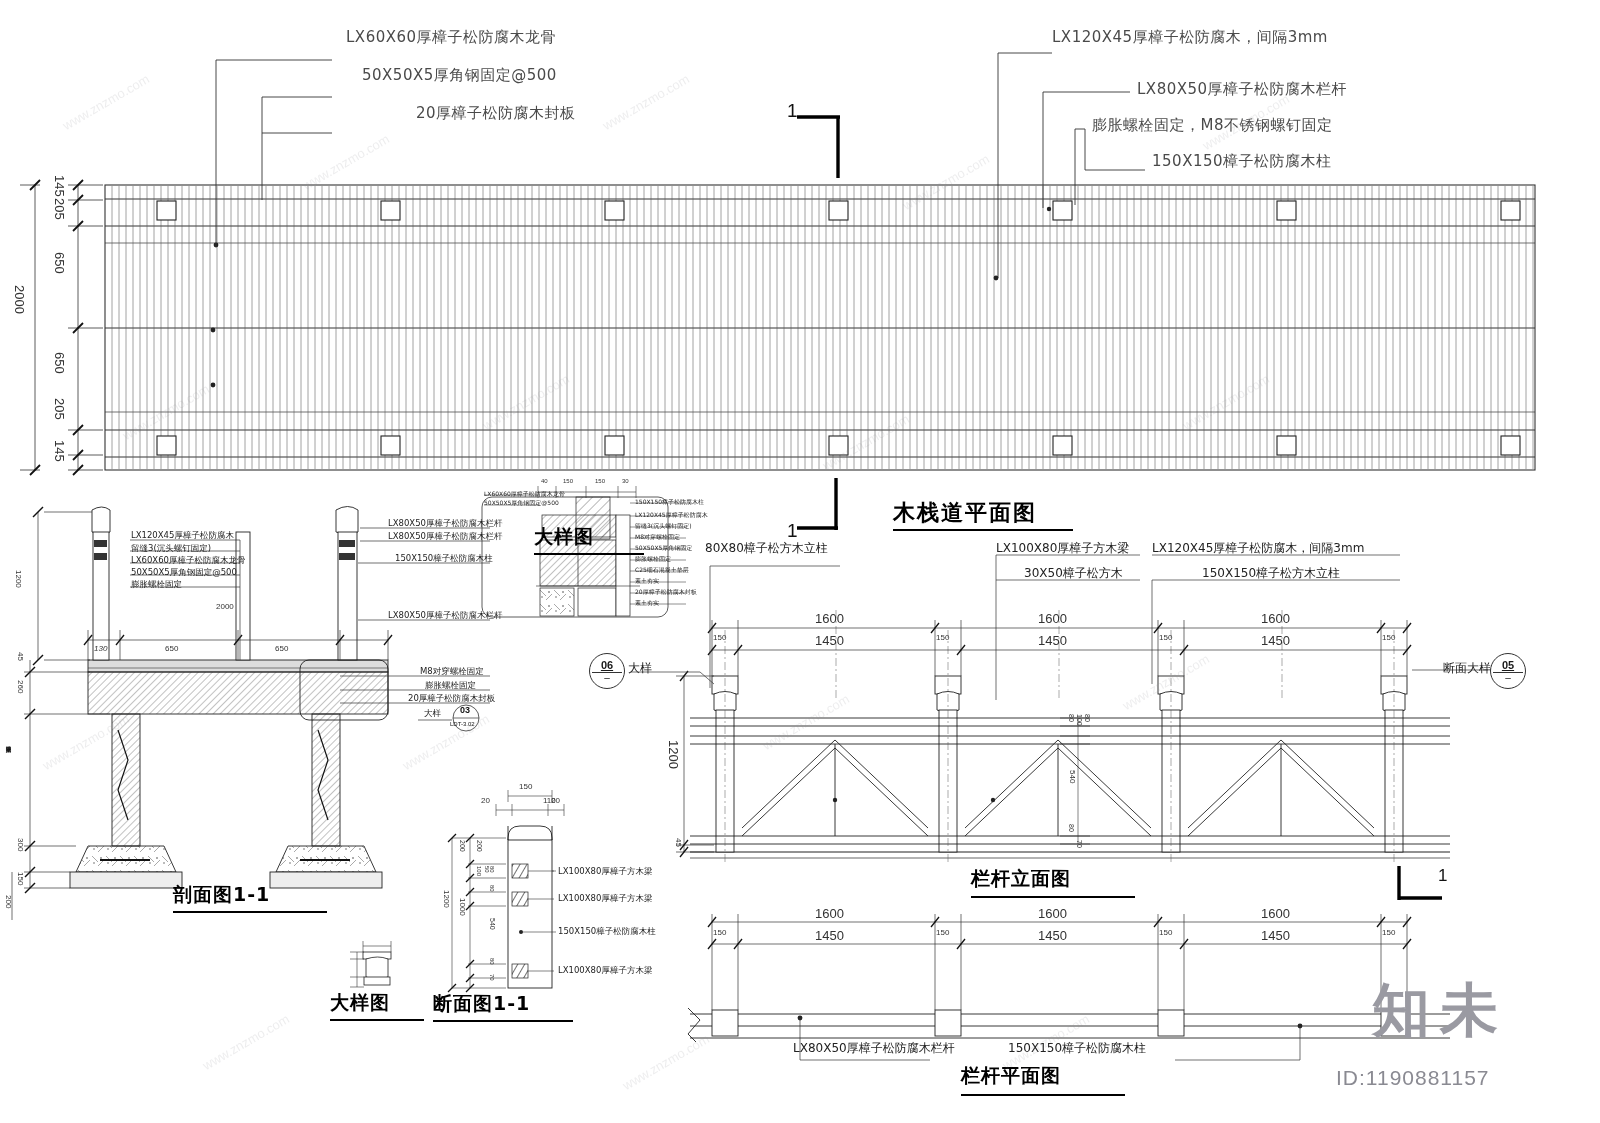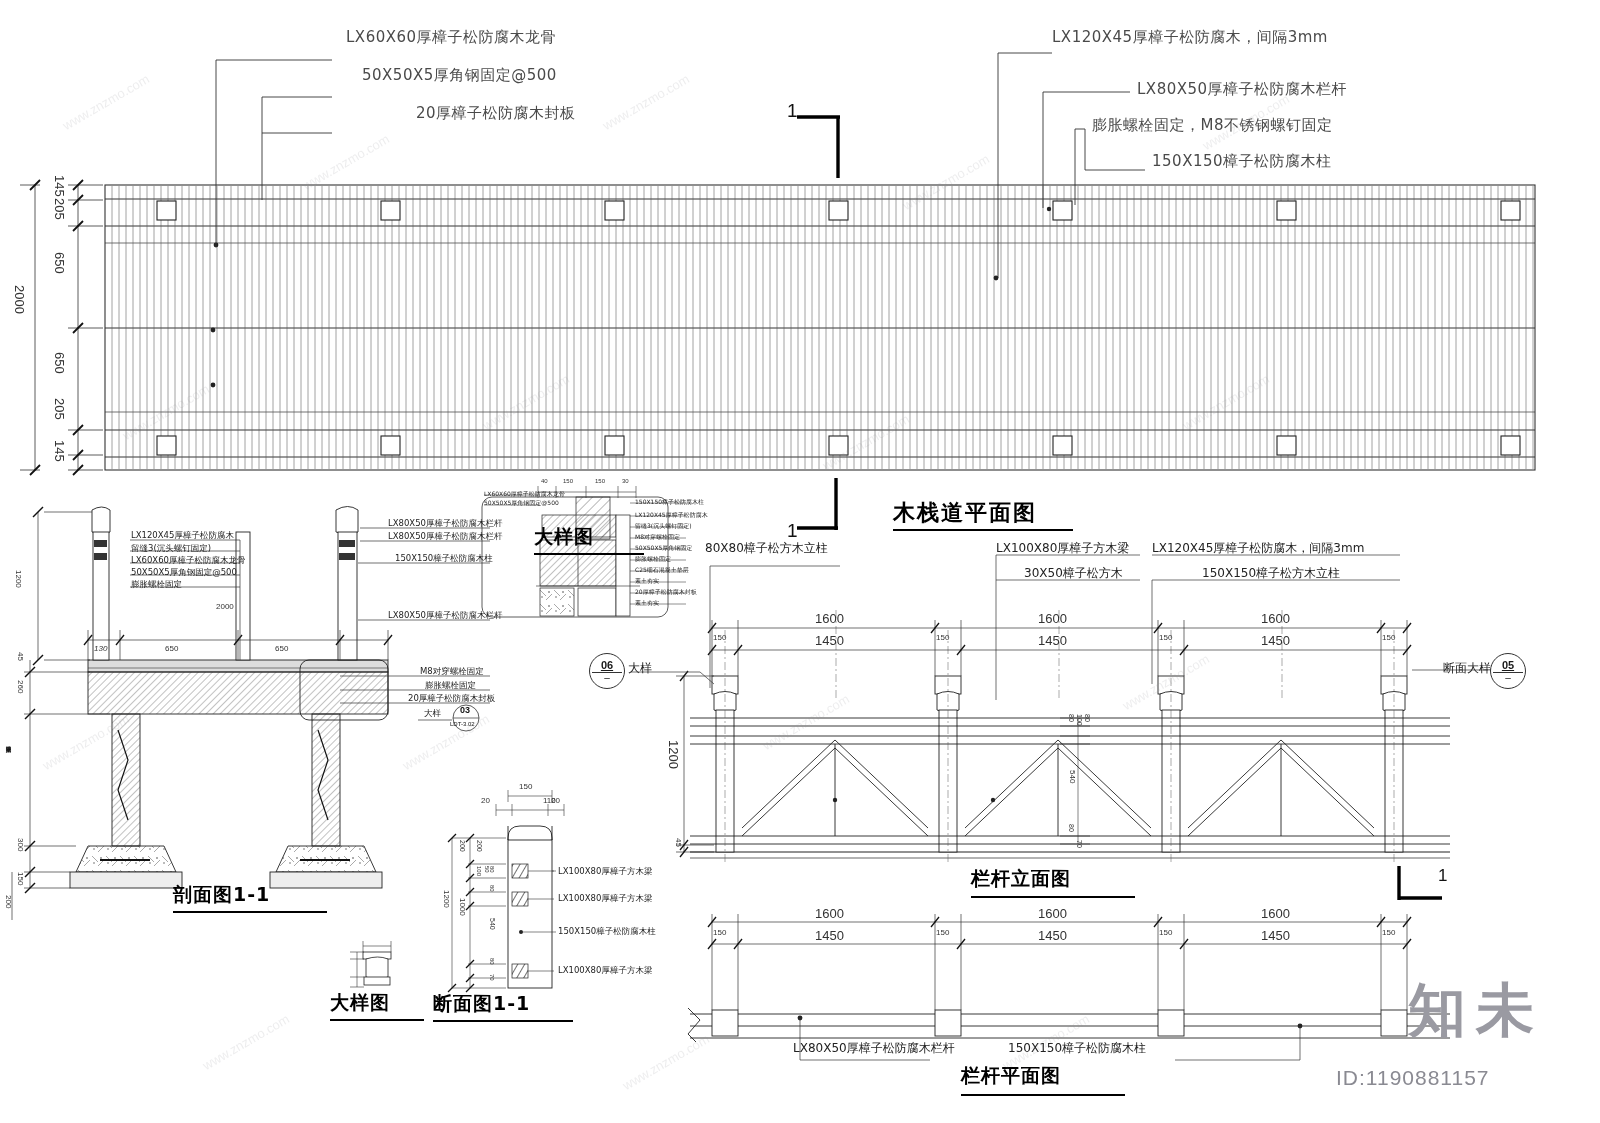--- a/index.html
+++ b/index.html
@@ -927,21 +927,21 @@
 <div class="t dim" style="left:1038px;top:928px;">1450</div>
 <div class="t dim" style="left:1261px;top:928px;">1450</div>
 <div class="t dim-s" style="left:713px;top:928px;">150</div>
 <div class="t dim-s" style="left:936px;top:928px;">150</div>
 <div class="t dim-s" style="left:1159px;top:928px;">150</div>
 <div class="t dim-s" style="left:1382px;top:928px;">150</div>
 <div class="t lbl-b cn" style="left:793px;top:1040px;">LX80X50厚樟子松防腐木栏杆</div>
 <div class="t lbl-b cn" style="left:1008px;top:1040px;">150X150樟子松防腐木柱</div>
 <div class="t title-s cn" style="left:961px;top:1063px;">栏杆平面图</div>
 
-<div class="ztag cn" style="left:1372px;top:972px;margin-left:36px;">知未</div>
+<div class="ztag cn" style="left:1372px;top:972px;">知未</div>
 <div class="idtag" style="left:1336px;top:1066px;">ID:1190881157</div>
 
 <div class="wm" style="left:60px;top:120px;">www.znzmo.com</div>
 <div class="wm" style="left:300px;top:180px;">www.znzmo.com</div>
 <div class="wm" style="left:600px;top:120px;">www.znzmo.com</div>
 <div class="wm" style="left:900px;top:200px;">www.znzmo.com</div>
 <div class="wm" style="left:1200px;top:140px;">www.znzmo.com</div>
 <div class="wm" style="left:120px;top:430px;">www.znzmo.com</div>
 <div class="wm" style="left:480px;top:420px;">www.znzmo.com</div>
 <div class="wm" style="left:820px;top:460px;">www.znzmo.com</div>

